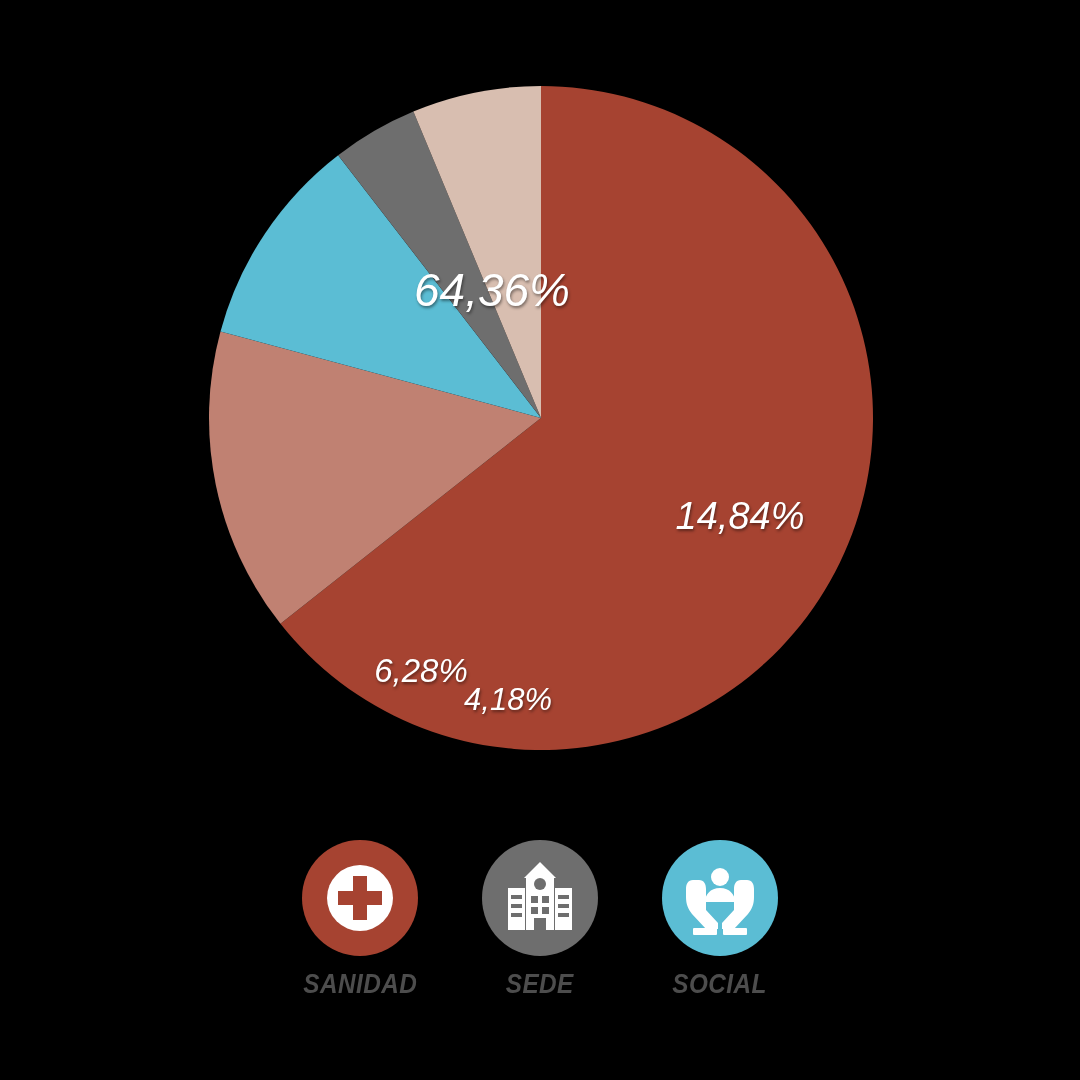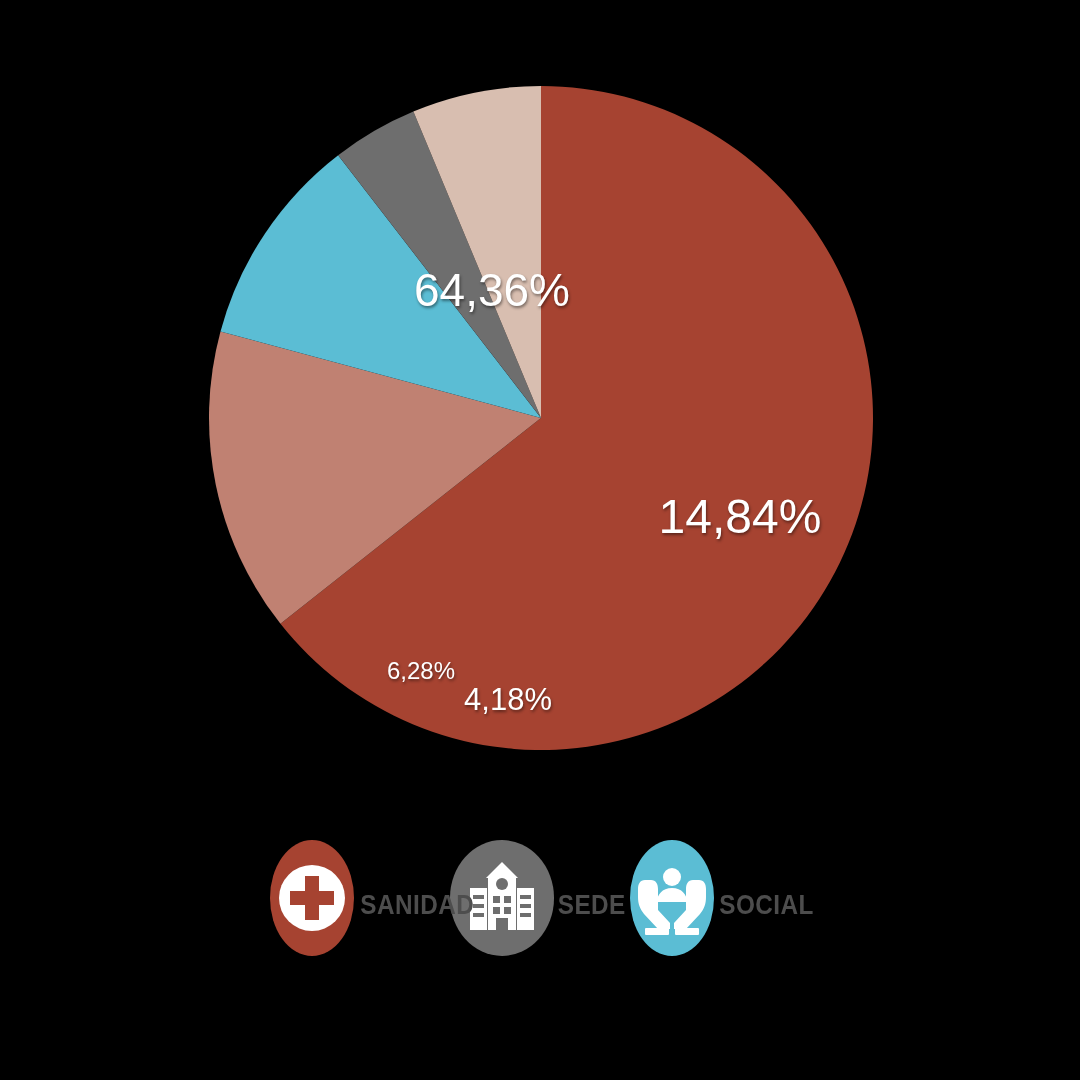--- a/index.html
+++ b/index.html
@@ -13,20 +13,21 @@
     height: 1080px;
     overflow: hidden;
     font-family: "Liberation Sans", sans-serif;
     position: relative;
   }
   #stage {
     position: relative;
     width: 970px;
     height: 1080px;
     background: #000000;
+    font-style: italic;
   }
 
   
   #pie-wrap {
     position: absolute;
     left: 0;
     top: 0;
     width: 1080px;
     height: 800px;
   }
@@ -40,40 +41,40 @@
     color: #ffffff;
     font-family: "Liberation Sans", sans-serif;
     font-weight: 400;
     white-space: nowrap;
     text-shadow: 1px 2px 3px rgba(0,0,0,0.45);
     letter-spacing: 0px;
     transform: translate(-50%, -50%);
     pointer-events: none;
   }
   .lbl-big   { font-size: 46px; }
-  .lbl-mid   { font-size: 48px; }
-  .lbl-small { font-size: 24px; }
+  .lbl-mid   { font-size: 38px; }
+  .lbl-small { font-size: 33px; }
   .lbl-tiny  { font-size: 31px; }
 
   
   #legend {
     position: absolute;
     left: 0;
     top: 840px;
     width: 1080px;
     height: 240px;
     display: flex;
     flex-direction: row;
     justify-content: center;
     align-items: flex-start;
   }
   .legend-item {
     width: 180px;
     display: flex;
-    flex-direction: row;
+    flex-direction: column;
     align-items: center;
   }
   .legend-icon {
     width: 116px;
     height: 116px;
     border-radius: 50%;
     display: flex;
     align-items: center;
     justify-content: center;
     margin-bottom: 14px;

